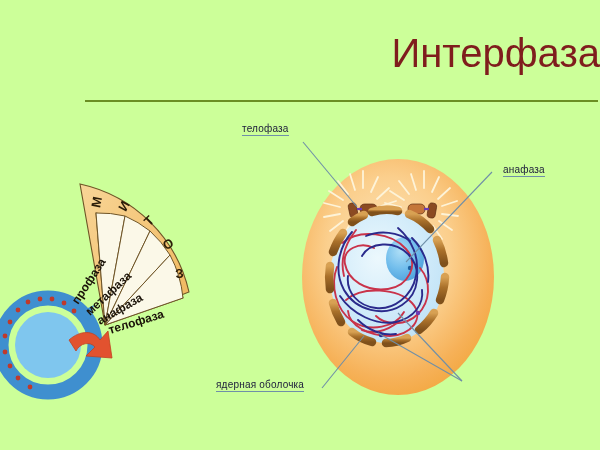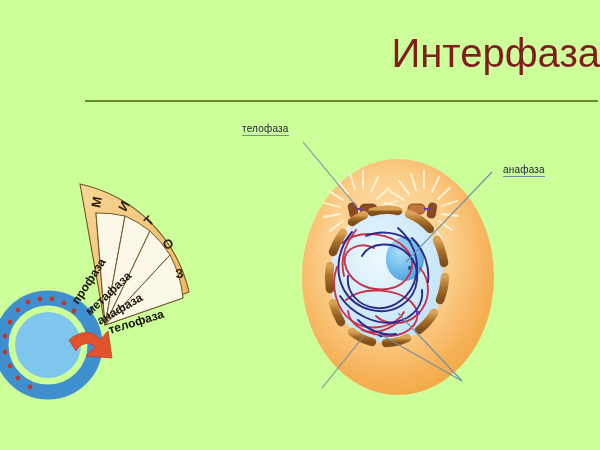--- a/index.html
+++ b/index.html
@@ -275,15 +275,19 @@
   <div class="lbl" style="left:242px; top:123px;">
     <span>телофаза</span>
     <span class="ul"></span>
   </div>
 
   <div class="lbl" style="left:503px; top:164px;">
     <span>анафаза</span>
     <span class="ul"></span>
   </div>
 
+  <div class="lbl" style="left:216px; top:379px;">
+    <span>ядерная оболочка</span>
+    <span class="ul"></span>
+  </div>
 
 
 </div>
 
 </body></html>

